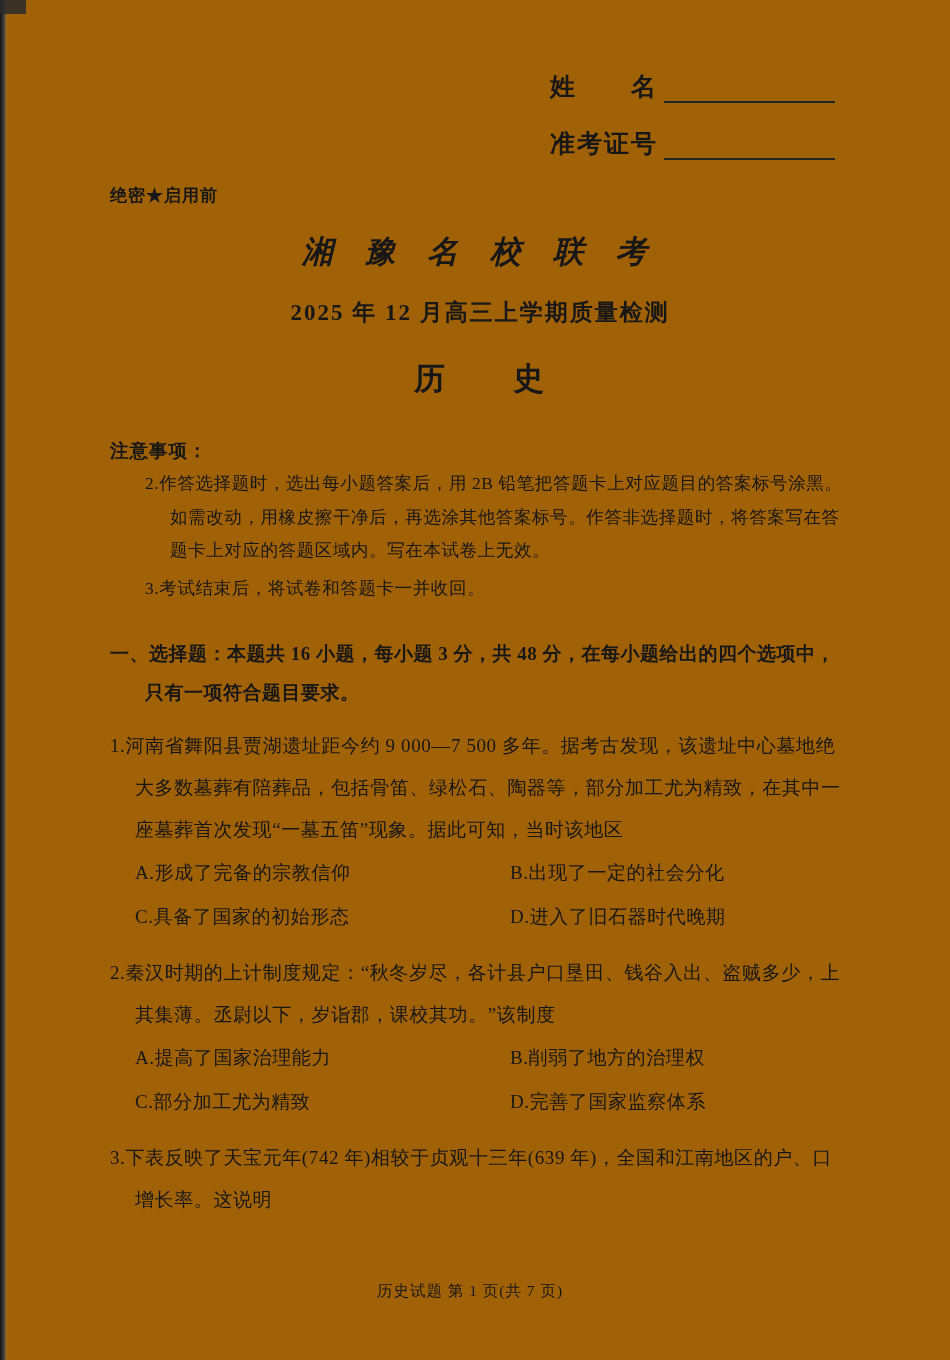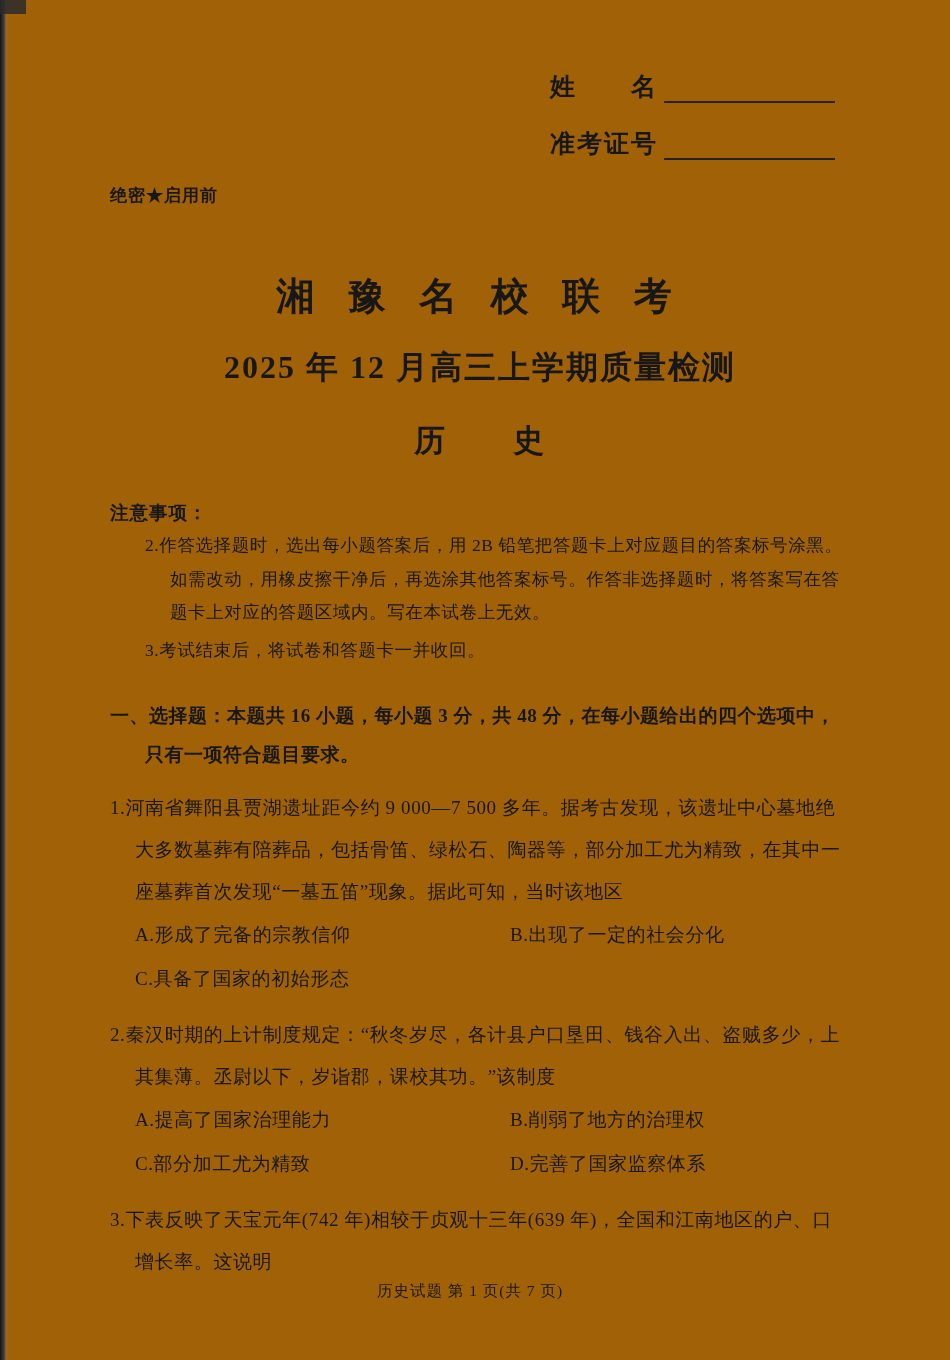--- a/index.html
+++ b/index.html
@@ -49,28 +49,29 @@
   }
 
   .secrecy {
     font-size: 17px;
     font-weight: bold;
     letter-spacing: 1px;
   }
 
   .title-block { text-align: center; }
   .title-line1 {
-    margin-top: 64px;
-    font-size: 38px;
+    margin-top: 24px;
+    font-size: 31px;
     font-weight: bold;
     letter-spacing: 12px;
+    font-style: italic;
   }
   .title-line2 {
     margin-top: 24px;
-    font-size: 32px;
+    font-size: 23px;
     font-weight: bold;
     letter-spacing: 2px;
   }
   .title-line3 {
     margin-top: 30px;
     font-size: 31px;
     font-weight: bold;
     letter-spacing: 2px;
     white-space: pre;
   }
@@ -162,20 +163,21 @@
     </div>
 
     <div class="section-heading">一、选择题：本题共 16 小题，每小题 3 分，共 48 分，在每小题给出的四个选项中，只有一项符合题目要求。</div>
 
     <div class="question">
       <div class="q-stem">1.河南省舞阳县贾湖遗址距今约 9 000—7 500 多年。据考古发现，该遗址中心墓地绝大多数墓葬有陪葬品，包括骨笛、绿松石、陶器等，部分加工尤为精致，在其中一座墓葬首次发现“一墓五笛”现象。据此可知，当时该地区</div>
       <div class="q-options">
         <span>A.形成了完备的宗教信仰</span>
         <span>B.出现了一定的社会分化</span>
         <span>C.具备了国家的初始形态</span>
+        <span>D.进入了旧石器时代晚期</span>
       </div>
     </div>
 
     <div class="question">
       <div class="q-stem">2.秦汉时期的上计制度规定：“秋冬岁尽，各计县户口垦田、钱谷入出、盗贼多少，上其集薄。丞尉以下，岁诣郡，课校其功。”该制度</div>
       <div class="q-options">
         <span>A.提高了国家治理能力</span>
         <span>B.削弱了地方的治理权</span>
         <span>C.部分加工尤为精致</span>
         <span>D.完善了国家监察体系</span>

